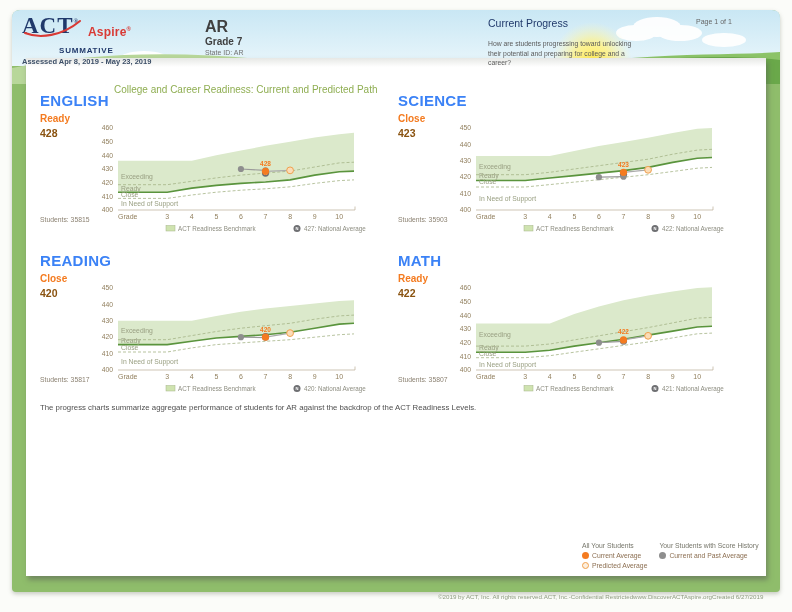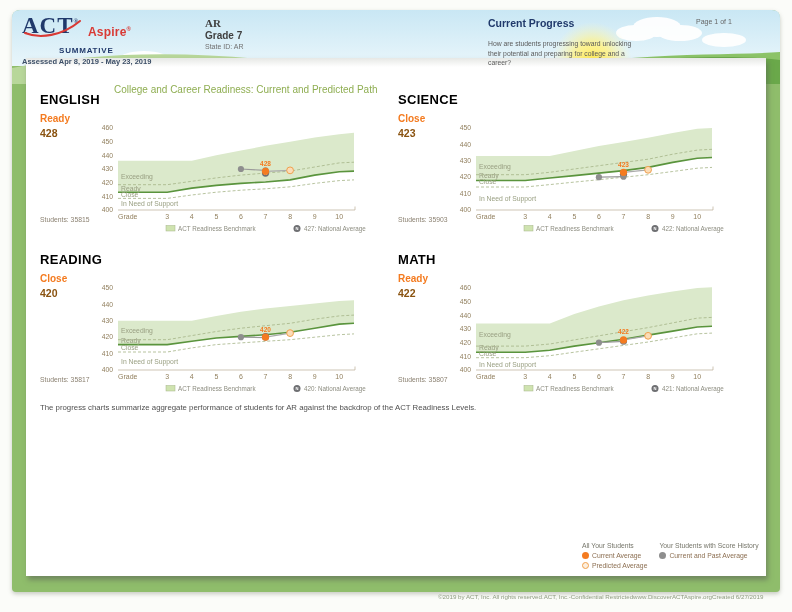--- a/index.html
+++ b/index.html
@@ -13,32 +13,32 @@
   
   .logo{position:absolute;left:10px;top:4px;width:140px;height:32px;}
   .logo-act{font-family:"Liberation Serif",serif;font-weight:bold;font-size:23px;color:#20396b;letter-spacing:1px;line-height:1;}
   .logo-reg{font-size:6px;color:#20396b;vertical-align:10px;}
   .logo-aspire{position:absolute;left:66px;top:11px;color:#d93a35;font-weight:bold;font-size:12px;letter-spacing:.2px;}
   .logo-aspire .logo-reg{color:#d93a35;vertical-align:5px;}
   .logo-swoosh{position:absolute;left:0;top:0;}
   .program{position:absolute;left:10px;top:36px;font-size:8px;font-weight:bold;color:#20396b;letter-spacing:.8px;padding-left:37px;}
   .assessed{position:absolute;left:10px;top:47px;font-size:7.5px;font-weight:bold;color:#3d4f68;}
   .hdr-center{position:absolute;left:193px;top:7px;}
-  .hdr-org{font-size:11px;font-weight:bold;color:#404040;line-height:1.2;font-family:Liberation Serif, serif;}
+  .hdr-org{font-size:16px;font-weight:bold;color:#404040;line-height:1.2;}
   .hdr-grade{font-size:10px;font-weight:bold;color:#404040;line-height:1.2;}
   .hdr-stateid{font-size:7px;color:#707070;line-height:1.4;}
   .hdr-right{position:absolute;left:476px;top:7px;width:170px;}
-  .hdr-title{font-size:10.5px;font-weight:bold;color:#20396b;margin-bottom:10px;}
+  .hdr-title{font-size:10.5px;font-weight:normal;color:#20396b;margin-bottom:10px;}
   .hdr-desc{font-size:6.8px;color:#5a5a5a;line-height:1.4;width:158px;}
   .page-num{position:absolute;left:684px;top:8px;font-size:7px;color:#666;}
   
   .subtitle{position:absolute;left:88px;top:26px;font-size:10px;color:#8fae52;}
   #charts-grid{position:absolute;left:0;top:0;width:740px;height:520px;}
   .chart-cell{position:absolute;width:356px;height:170px;}
-  .chart-subject{position:absolute;left:0;top:-2px;font-size:13px;font-weight:bold;color:#000000;letter-spacing:.3px;}
+  .chart-subject{position:absolute;left:0;top:-2px;font-size:15px;font-weight:bold;color:#3b82f6;letter-spacing:.3px;}
   .chart-rating{position:absolute;left:0;top:19px;font-size:10px;font-weight:bold;color:#f47b20;}
   .chart-score{position:absolute;left:0;top:33px;font-size:10.5px;font-weight:bold;color:#8a5310;}
   .chart-students{position:absolute;left:0;top:122px;font-size:6.8px;color:#8c8272;}
   .chart-svg{position:absolute;left:38px;top:28px;}
   .about{position:absolute;left:14px;top:344px;width:708px;}
   .about-title{font-size:13px;font-weight:bold;color:#8bc540;margin:0 0 7px 0;letter-spacing:.3px;}
   .about p{font-size:7.8px;color:#4f4f4f;line-height:1.5;margin:0 0 14px 0;}
   .sheet-legend{position:absolute;left:556px;top:484px;display:flex;gap:12px;}
   .leg-col{display:flex;flex-direction:column;}
   .leg-head{font-size:6.8px;color:#76766a;margin-bottom:3px;}

